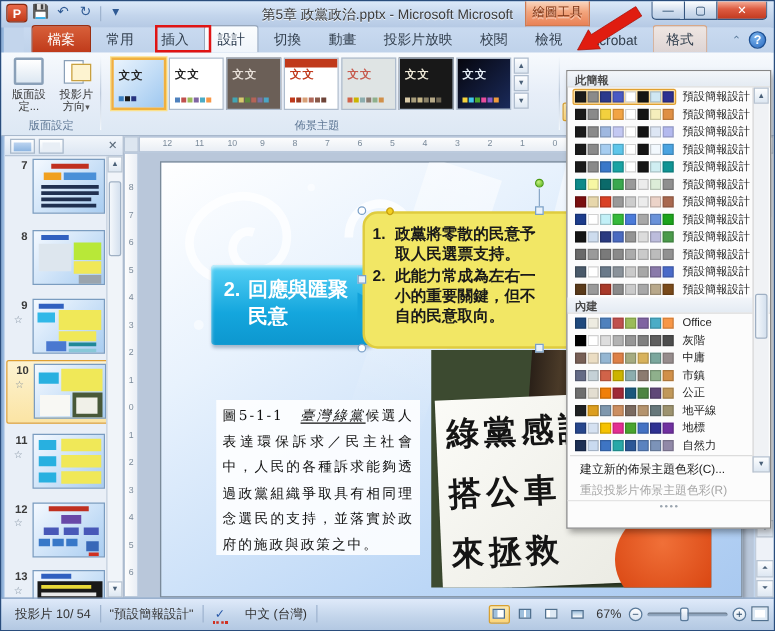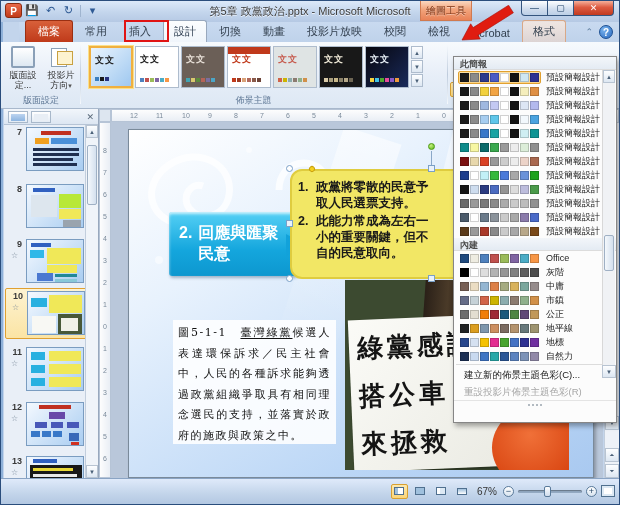--- a/index.html
+++ b/index.html
@@ -128,21 +128,21 @@
   .li .n{width:14px;flex:none;}
   .li .t{white-space:pre-line;}
   .hdl{position:absolute;width:7px;height:7px;background:#fff;border:1px solid #7aa0c8;border-radius:50%;z-index:5;}
   .hdl.sq{border-radius:0;background:#eaf2fa;}
   .hdl.rot{background:radial-gradient(circle at 35% 30%,#c8f080,#58b818);border-color:#4a9a10;}
   .hdl.dia{background:#f5d020;border-color:#c8a010;transform:rotate(45deg);width:6px;height:6px;}
   .rotstem{position:absolute;width:1px;height:14px;background:#8aa8c8;z-index:4;}
   .caption{position:absolute;left:44px;top:190px;width:163px;height:124px;background:rgba(255,255,255,.88);
     font-family:"DejaVu Serif","Liberation Serif",serif;font-size:11px;color:#111;line-height:20.5px;
     padding:3px 5px;letter-spacing:1.5px;text-align:justify;}
-  .caption u{text-underline-offset:2px;}
+  .caption u{text-underline-offset:2px;font-style:italic;}
   .photo{position:absolute;left:216px;top:150px;width:224px;height:190px;background:#3c4a30;overflow:hidden;}
   .foliage{position:absolute;left:0;top:0;right:0;height:62px;
     background:radial-gradient(circle at 12% 30%,#d88aa0 0 8%,transparent 9%),
                radial-gradient(circle at 30% 15%,#c87890 0 7%,transparent 8%),
                radial-gradient(circle at 55% 25%,#béade 0 0%,transparent 0%),
                radial-gradient(circle at 70% 40%,#8a9a70 0 14%,transparent 15%),
                radial-gradient(circle at 90% 20%,#aabb88 0 12%,transparent 13%),
                linear-gradient(#5a6a48,#44523a);}
   .trunk{position:absolute;left:78px;top:0;width:46px;height:80px;background:linear-gradient(90deg,#2a2018,#4a3a28 50%,#241a12);transform:rotate(4deg);}
   .sign{position:absolute;left:6px;top:36px;width:206px;height:152px;background:linear-gradient(135deg,#fbfbf7,#e8e8e0);
@@ -829,20 +829,29 @@
         <i></i>
       </div>
     <div class="menusb" style="top:13px;height:308px;">
       <div class="sbarr">▲</div>
       <div class="sbthumb" style="top:165px;height:36px;"></div>
       <div class="sbarr" style="position:absolute;bottom:0;left:-1px;right:-1px;">▼</div>
     </div>
   </div>
 
   <div class="status">
+    <div class="sleft">
+      <span class="itm">投影片 10/ 54</span>
+      <span class="ssep"></span>
+      <span class="itm">"預設簡報設計"</span>
+      <span class="ssep"></span>
+      <span class="itm"><span class="spell">✓</span></span>
+      <span class="itm">中文 (台灣)</span>
+      <span class="ssep"></span>
+    </div>
     <div class="sright">
       <span class="vb sel">
           <span class="ic ic-n"></span>
         </span>
       <span class="vb">
           <span class="ic ic-s"></span>
         </span>
       <span class="vb">
           <span class="ic ic-r"></span>
         </span>

